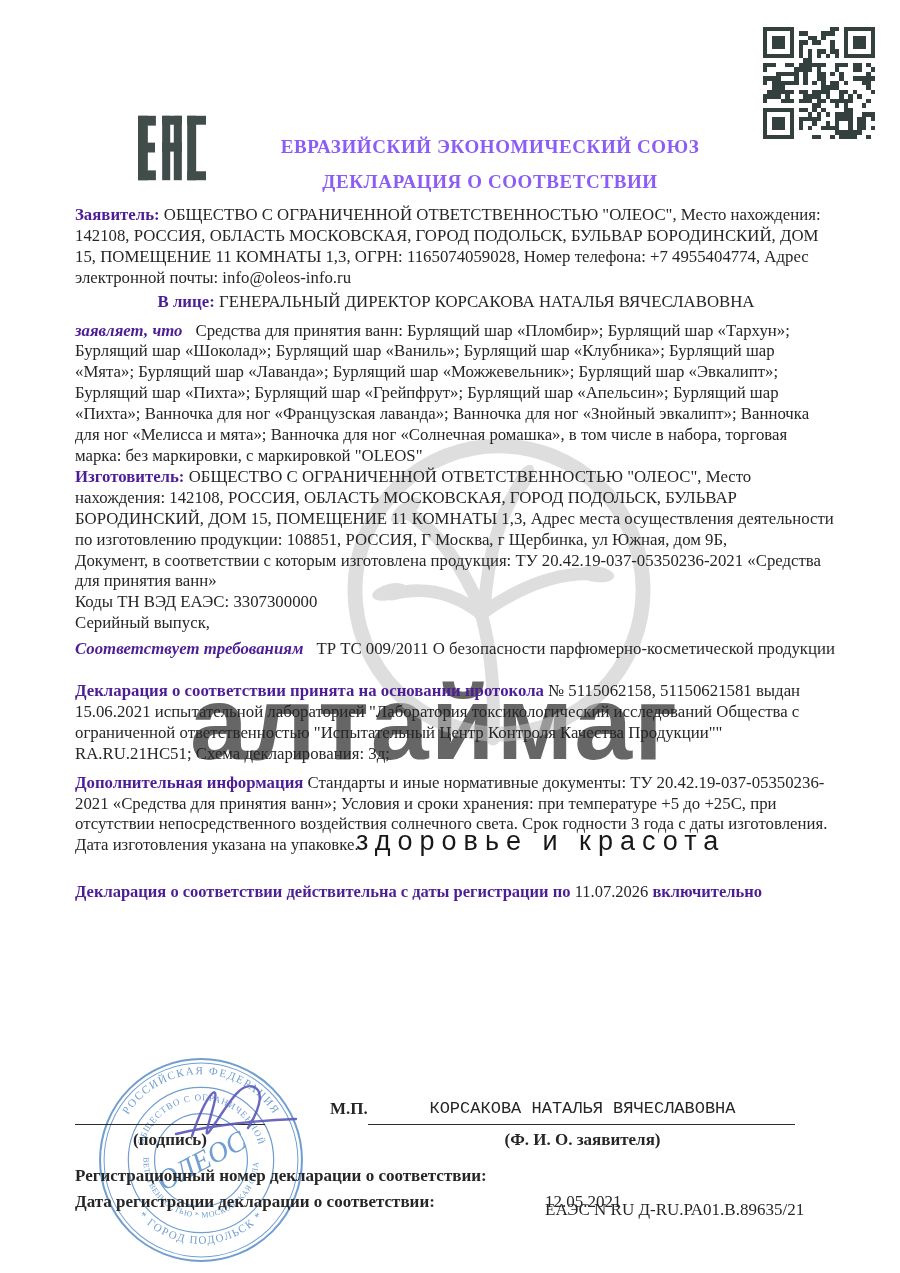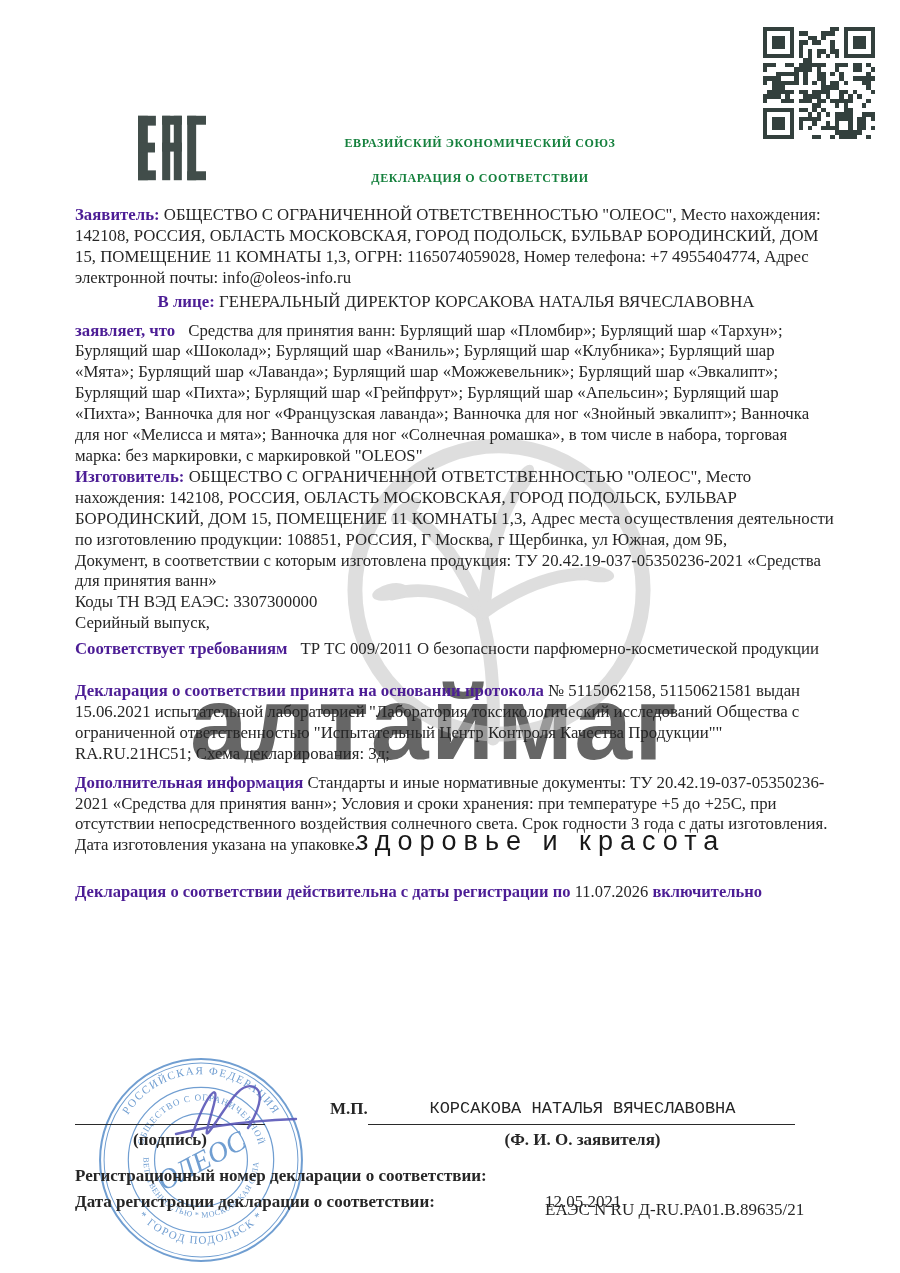--- a/index.html
+++ b/index.html
@@ -14,31 +14,31 @@
   .wm-tag{position:absolute;left:356px;top:826px;z-index:1;
           font-family:"Liberation Sans","DejaVu Sans",sans-serif;
           font-size:27px;letter-spacing:7px;color:#000000;opacity:.9;white-space:nowrap;}
   .wm-tree{position:absolute;left:342px;top:420px;width:318px;height:334px;z-index:1;opacity:.55;}
 
   
   .qr{position:absolute;left:763px;top:27px;width:112px;height:112px;z-index:2;shape-rendering:crispEdges;}
   .eac{position:absolute;left:138px;top:112px;width:68px;height:72px;z-index:2;}
 
   
-  .title1,.title2{position:absolute;left:140px;width:680px;text-align:center;z-index:3;
-                  font-weight:bold;font-size:12px;color:#15803d;letter-spacing:.6px;white-space:nowrap;}
+  .title1,.title2{position:absolute;left:150px;width:680px;text-align:center;z-index:3;
+                  font-weight:bold;font-size:19px;color:#8b5cf6;letter-spacing:.6px;white-space:nowrap;}
   .title1{top:136px;}
   .title2{top:171px;}
 
   
   .body{position:absolute;left:75px;top:205px;width:762px;z-index:3;
         font-size:16.8px;line-height:20.9px;}
   .para{margin:0;}
   .lbl{font-weight:bold;color:#4c1d95;}
-  .gap{margin-right:13px;}
+  .gap{margin-right:13px;font-style:italic;}
   .mt3{margin-top:3px;text-align:center;}  .mt5{margin-top:5px;}  .mt8{margin-top:8px;}
   .mt14{margin-top:26px;} .mt21{margin-top:21px;}
   .validity{font-size:16.5px;}
 
   
   .abs{position:absolute;z-index:3;font-size:17px;}
   .mp{left:330px;top:1099px;font-weight:bold;}
   .signer-name{left:370px;top:1099px;width:425px;text-align:center;white-space:nowrap;font-family:Liberation Mono, monospace;}
   .name-line{left:368px;top:1124px;width:427px;border-top:1.6px solid #2a2a2a;height:0;}
   .sig-line{left:75px;top:1124px;width:190px;border-top:1.6px solid #2a2a2a;height:0;}

